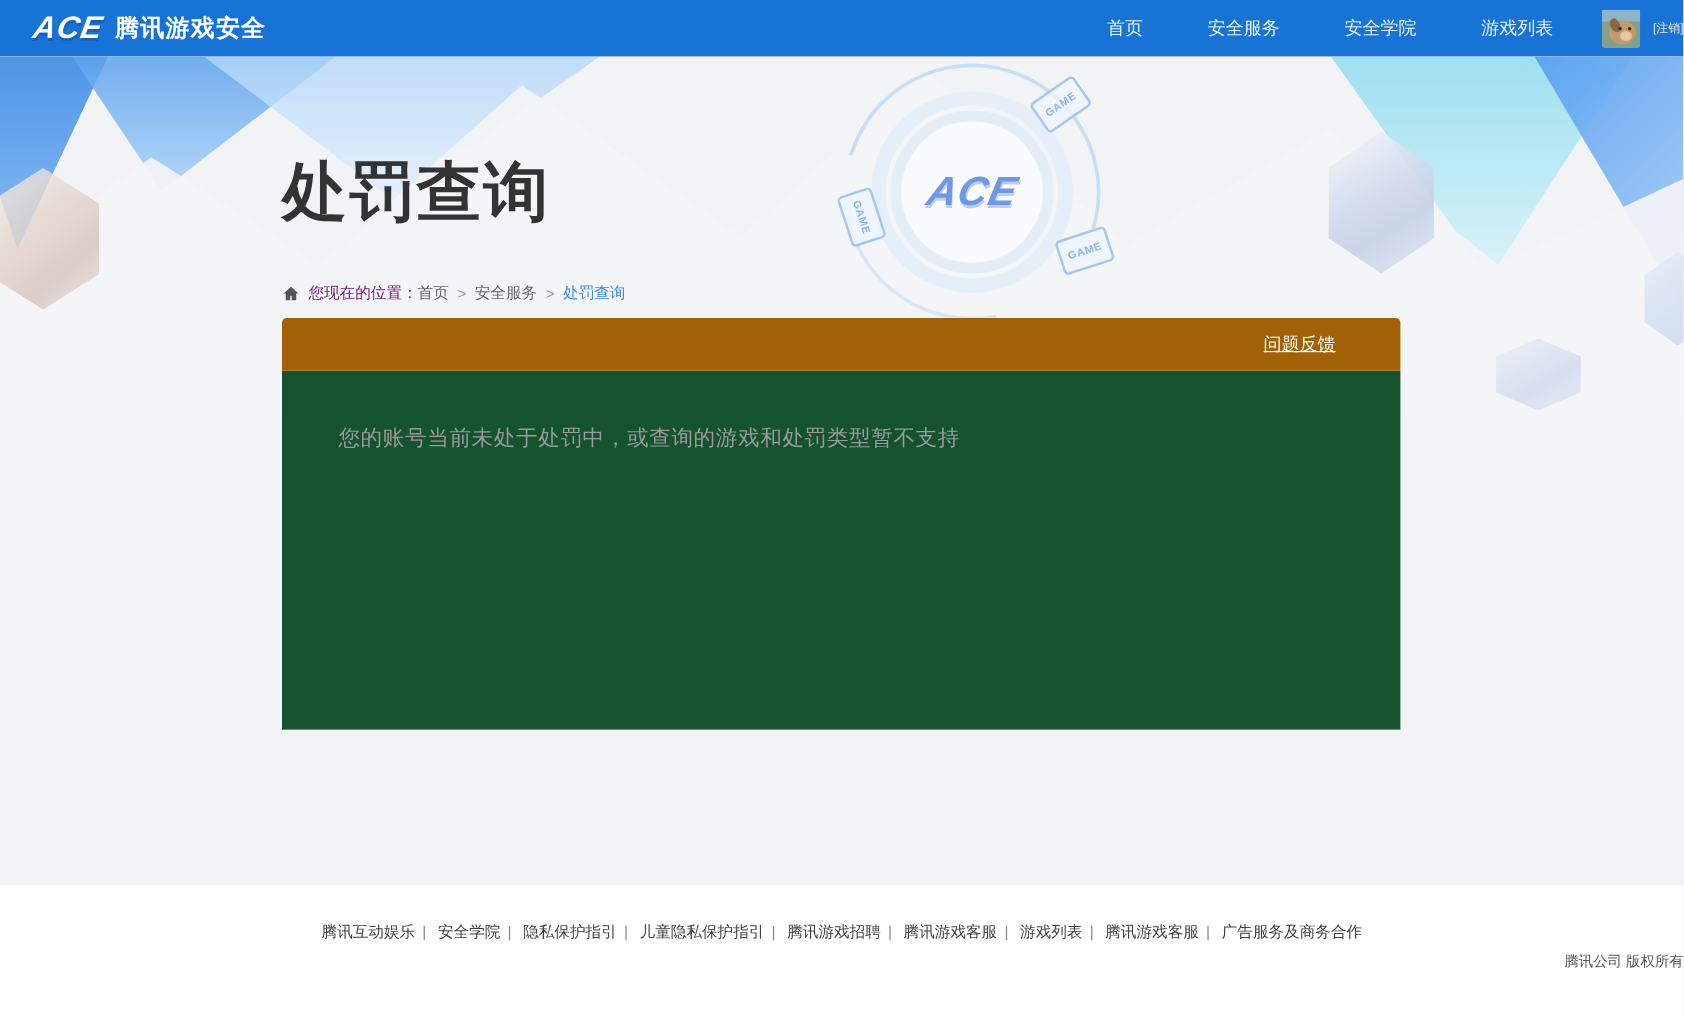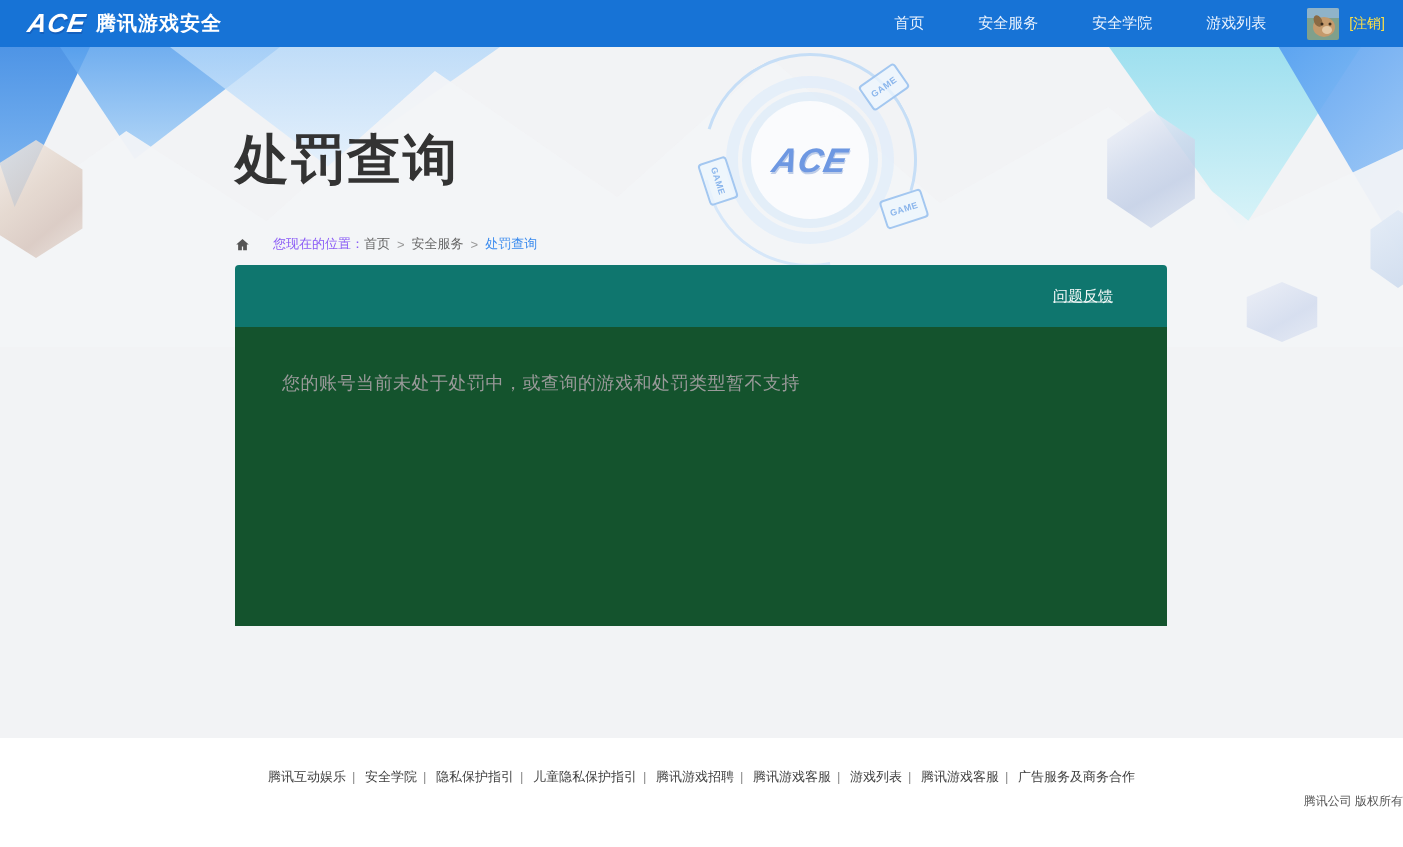--- a/index.html
+++ b/index.html
@@ -8,21 +8,21 @@
   .page { position:relative; width:1403px; height:847px; overflow:hidden; background:#f2f3f5; }
 
   
   .header { position:absolute; top:0; left:0; width:100%; height:47px; background:#1773d6; z-index:30; display:flex; align-items:center; }
   .logo { display:flex; align-items:center; margin-left:28px; cursor:pointer; }
   .logo-mark { color:#fff; font-weight:800; font-style:italic; font-size:26px; letter-spacing:1px; transform:skewX(-10deg); text-shadow:1px 2px 0 rgba(20,80,170,.55); }
   .logo-text { color:#fff; font-weight:700; font-size:20px; margin-left:10px; letter-spacing:1px;text-align:right; }
   .nav { position:absolute; right:0; top:0; height:47px; display:flex; align-items:center; }
   .nav-item { color:#e9f2fd; font-size:15px; margin:0 27px; cursor:pointer; white-space:nowrap; }
   .avatar { width:32px; height:32px; border-radius:2px; margin-left:14px; overflow:hidden; flex:0 0 auto; cursor:pointer; }
-  .logout { color:#fde047; font-size:14px; margin-left:10px; margin-right:18px; cursor:pointer; }
+  .logout { color:#e5e5e5; font-size:10px; margin-left:10px; cursor:pointer; }
 
   
   .hero-shape { position:absolute; z-index:1; }
   .tri-l1 { left:-40px; top:47px; width:130px; height:160px; background:linear-gradient(180deg,#3c8ae4,#7ab5f2); clip-path:polygon(0 0,100% 0,42% 100%); opacity:.9; }
   .tri-l2 { left:60px; top:47px; width:220px; height:112px; background:linear-gradient(180deg,#5aa2ee,#a9d2f7); clip-path:polygon(0 0,100% 0,34% 100%); opacity:.85; }
   .tri-l3 { left:170px; top:47px; width:330px; height:120px; background:linear-gradient(180deg,#b3d7f9,#e2f0fd); clip-path:polygon(0 0,100% 0,48% 100%); opacity:.8; }
   .tri-r1 { left:1085px; top:47px; width:300px; height:185px; background:linear-gradient(180deg,#8fdcee,#d6f4f9); clip-path:polygon(8% 0,92% 0,52% 100%); opacity:.85; }
   .tri-r2 { left:1255px; top:47px; width:148px; height:210px; background:linear-gradient(135deg,#4f9af0,#a6cef7); clip-path:polygon(16% 0,100% 0,100% 100%); opacity:.9; }
   .mountains { left:0; top:47px; width:1403px; height:300px; background:#f3f4f6; opacity:.93; z-index:2;
     clip-path:polygon(0 100%,0 58%,9% 28%,19% 58%,31% 8%,44% 50%,55% 4%,67% 52%,79% 20%,89% 58%,100% 34%,100% 100%); }
@@ -44,28 +44,28 @@
   .emblem-text { font-size:34px; font-weight:800; font-style:italic; color:#4d82dd; transform:skewX(-12deg); letter-spacing:1px; text-shadow:1px 2px 0 rgba(40,90,180,.35); }
   .chip { position:absolute; width:44px; height:30px; border:2px solid #a3c7f0; border-radius:4px; background:rgba(236,245,253,.75); display:flex; align-items:center; justify-content:center; font-size:9px; font-weight:700; letter-spacing:.5px; color:#8bb6ec; z-index:3; }
   .chip1 { left:862px; top:72px; transform:rotate(-35deg); }
   .chip2 { left:696px; top:166px; transform:rotate(72deg); }
   .chip3 { left:882px; top:194px; transform:rotate(-18deg); }
 
   
   .page-title { position:absolute; left:235px; top:124px; z-index:5; font-size:54px; font-weight:800; color:#333; letter-spacing:2px; }
   .breadcrumb { position:absolute; left:235px; top:235px; z-index:5; display:flex; align-items:center; font-size:13px; color:#666; }
   .crumb-home { width:15px; height:15px; margin-right:7px; }
-  .crumb-label { color:#8b5cf6;margin-left:16px; }
+  .crumb-label { color:#701a75; }
   .crumb-link { color:#666; cursor:pointer; }
   .crumb-sep { color:#999; margin:0 7px; }
   .crumb-current { color:#3b8bee; cursor:pointer; }
 
   
   .card { position:absolute; left:235px; top:265px; width:932px; z-index:5; }
-  .card-banner { position:relative; height:62px; background:#0f766e; border-radius:4px 4px 0 0; }
+  .card-banner { position:relative; height:44px; background:#a16207; border-radius:4px 4px 0 0; }
   .feedback-link { position:absolute; right:54px; top:50%; transform:translateY(-50%); color:rgba(255,255,255,.96); font-size:15px; text-decoration:underline; cursor:pointer; }
   .card-body { height:299px; background:#14532d; }
   .card-message { padding:44px 40px 0 47px; font-size:18px; color:#9a9a9a; letter-spacing:.5px; }
 
   
   .footer { position:absolute; left:0; top:738px; width:100%; height:109px; background:#fff; z-index:5; text-align:center; }
   .f-links { margin-top:30px; font-size:13px; color:#3f3f3f; }
   .f-link { cursor:pointer; }
   .f-sep { color:#8a8a8a; margin:0 6px; }
   .f-copy { margin-top:6px; font-size:11px; color:#6f6f6f; letter-spacing:.4px; }

